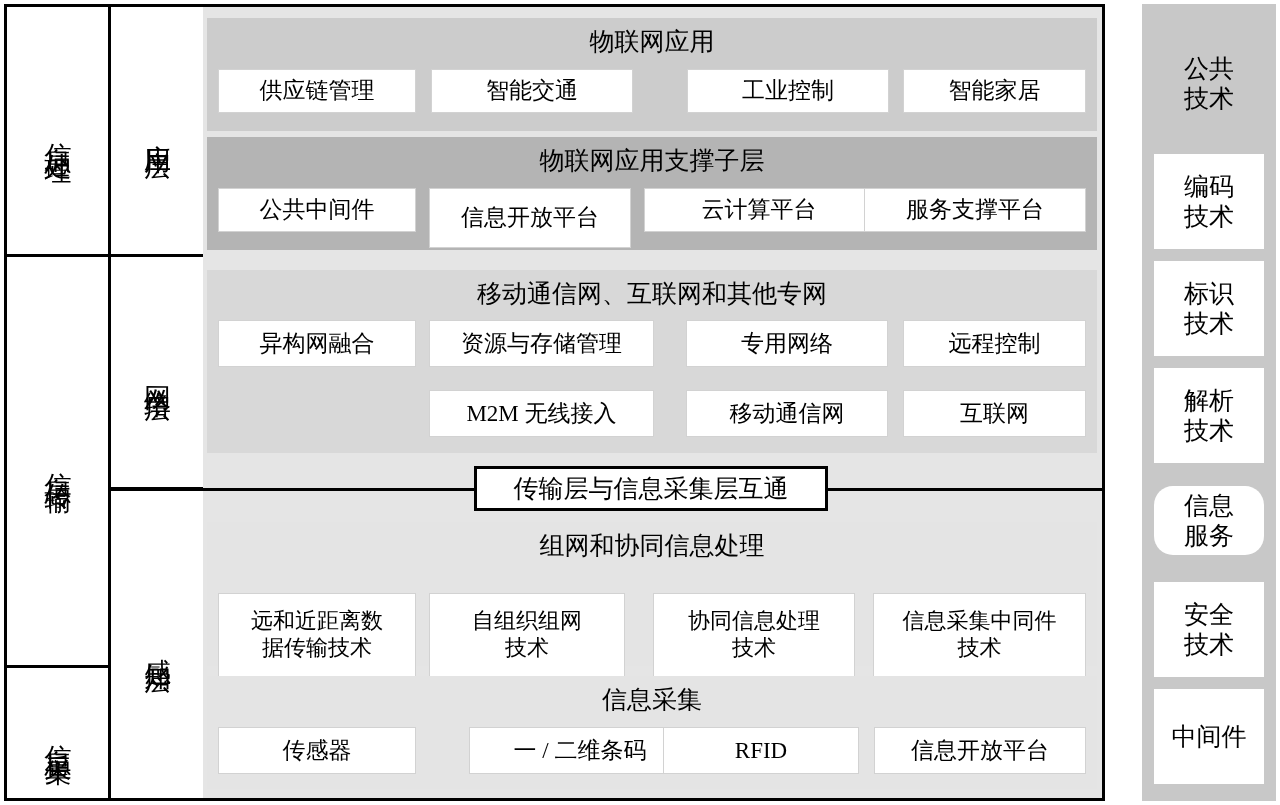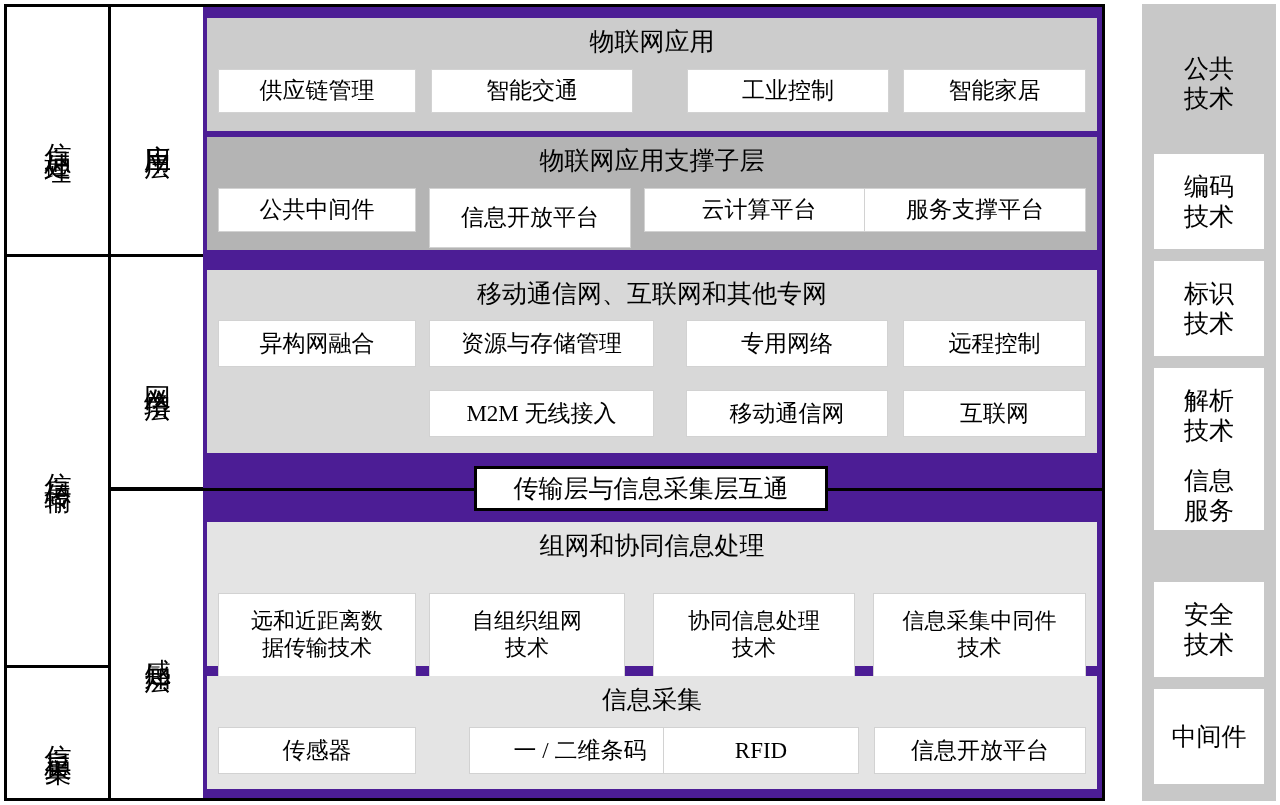--- a/index.html
+++ b/index.html
@@ -23,21 +23,21 @@
 
   
   #main-frame {
     position: absolute;
     left: 4px;
     top: 4px;
     width: 1101px;
     height: 797px;
     border: 3px solid #000000;
     box-sizing: border-box;
-    background: #4c1d95;
+    background: #e5e5e5;
   }
 
   
   .cat-col {
     position: absolute;
     left: 0;
     width: 104px;
     box-sizing: border-box;
     border-right: 3px solid #000000;
     border-bottom: 3px solid #000000;
@@ -250,20 +250,20 @@
   <div id="sidebar">
     <div class="side-item head" style="top:40px; height:80px;">公共
 技术</div>
 
     <div class="side-item card" style="top:150px; height:95px;">编码
 技术</div>
     <div class="side-item card" style="top:257px; height:95px;">标识
 技术</div>
     <div class="side-item card" style="top:364px; height:95px;">解析
 技术</div>
-    <div class="side-item card" style="top:457px; height:69px;">信息
+    <div class="side-item card" style="top:482px; height:69px;border-radius:19px;">信息
 服务</div>
     <div class="side-item card" style="top:578px; height:95px;">安全
 技术</div>
     <div class="side-item card" style="top:685px; height:95px;">中间件</div>
   </div>
 
 </div>
 
 </body></html>

